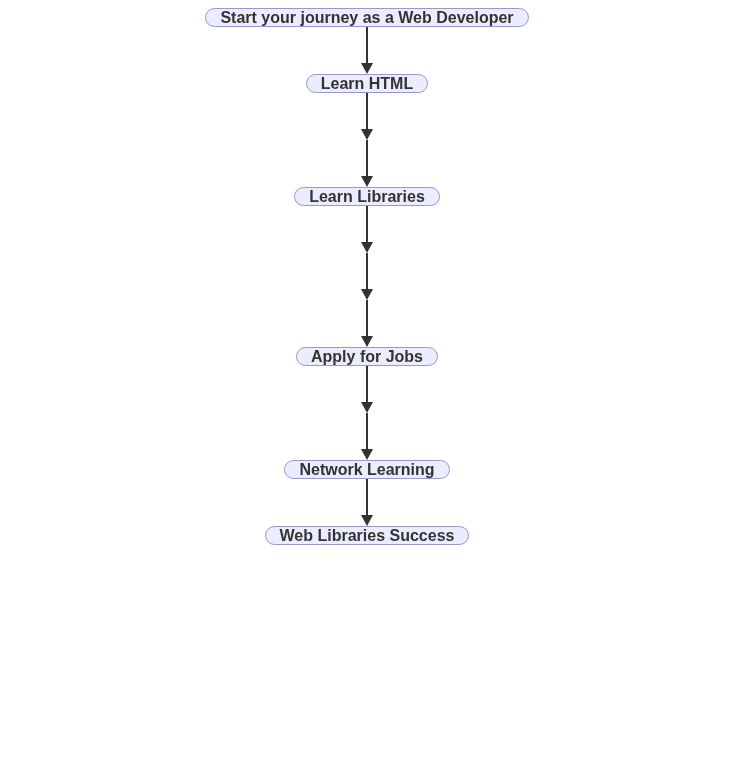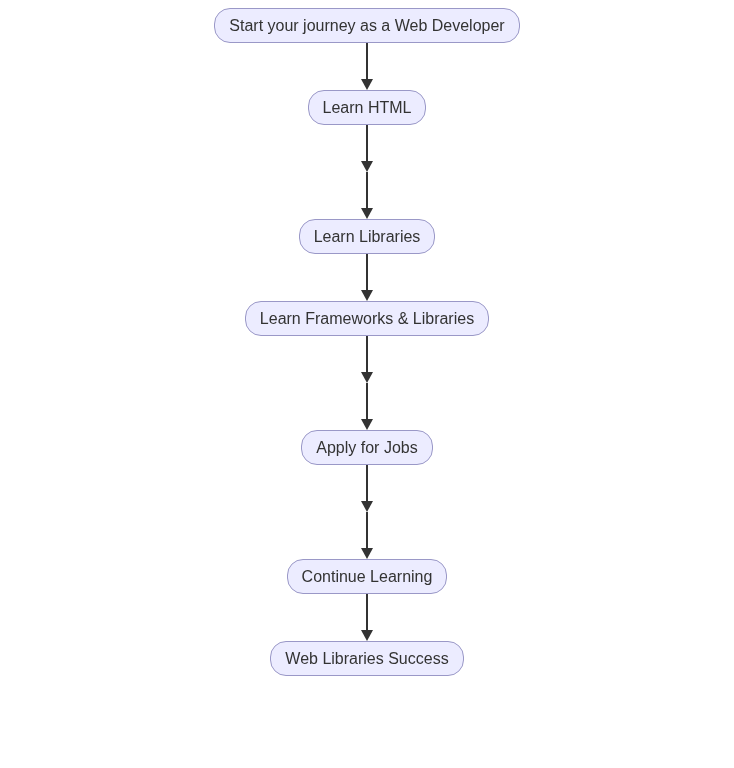--- a/index.html
+++ b/index.html
@@ -14,30 +14,31 @@
     overflow: hidden;
   }
   .flowchart {
     display: flex;
     flex-direction: column;
     align-items: center;
     padding-top: 8px;
   }
   .node {
     box-sizing: border-box;
-    height: 35px;
+    height: 19px;
     display: flex;
     align-items: center;
     padding: 0 14px;
     background: var(--node-fill, #ECECFF);
     border: 1px solid var(--node-border, #9a98c7);
     border-radius: 16px;
     color: var(--node-text, #333333);
     font-size: 16px;
     white-space: nowrap;
+    font-weight: bold;
   }
   .connector {
     display: flex;
     flex-direction: column;
     align-items: center;
     height: 47px;
   }
   .connector .line {
     width: 2px;
     flex: 1;
@@ -67,37 +68,36 @@
     </div>
     <div class="connector">
       <div class="line"></div>
       <div class="head"></div>
     </div>
     <div class="node">Learn Libraries</div>
     <div class="connector">
       <div class="line"></div>
       <div class="head"></div>
     </div>
-    <div class="node">Learn Frameworks &amp; Libraries</div>
     <div class="connector">
       <div class="line"></div>
       <div class="head"></div>
     </div>
     <div class="connector">
       <div class="line"></div>
       <div class="head"></div>
     </div>
     <div class="node">Apply for Jobs</div>
     <div class="connector">
       <div class="line"></div>
       <div class="head"></div>
     </div>
     <div class="connector">
       <div class="line"></div>
       <div class="head"></div>
     </div>
-    <div class="node">Continue Learning</div>
+    <div class="node">Network Learning</div>
     <div class="connector">
       <div class="line"></div>
       <div class="head"></div>
     </div>
     <div class="node">Web Libraries Success</div>
   </div>
 
 </body></html>

